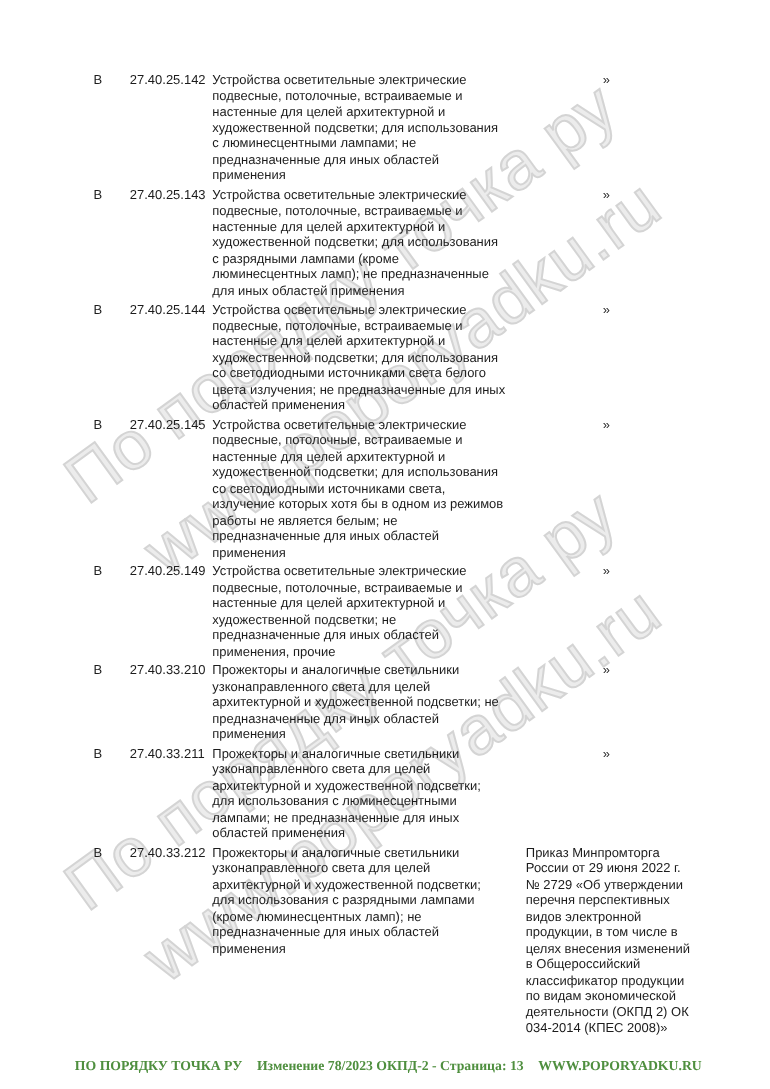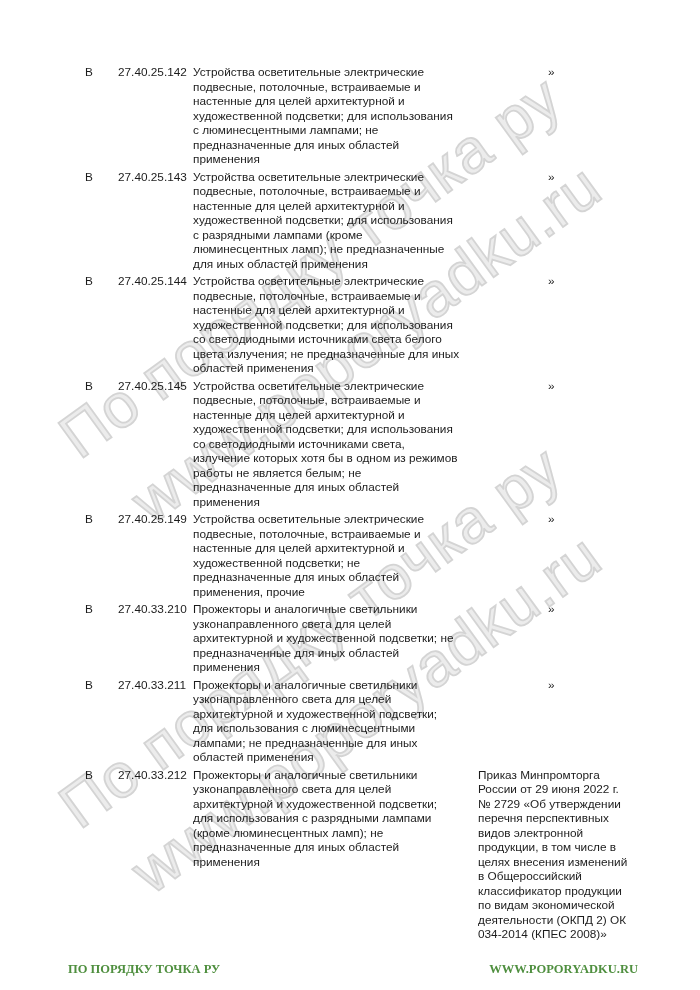--- a/index.html
+++ b/index.html
@@ -191,16 +191,17 @@
 классификатор продукции
 по видам экономической
 деятельности (ОКПД 2) ОК
 034-2014 (КПЕС 2008)»</div>
     </div>
 
   </div>
 
   <div class="footer" style="color: rgb(79, 143, 63);">
     <span>ПО ПОРЯДКУ ТОЧКА РУ</span>
+    <span>Изменение 78/2023 ОКПД-2 - Страница: 13</span>
     <span>WWW.POPORYADKU.RU</span>
   </div>
 
 </div>
 
 </body></html>

